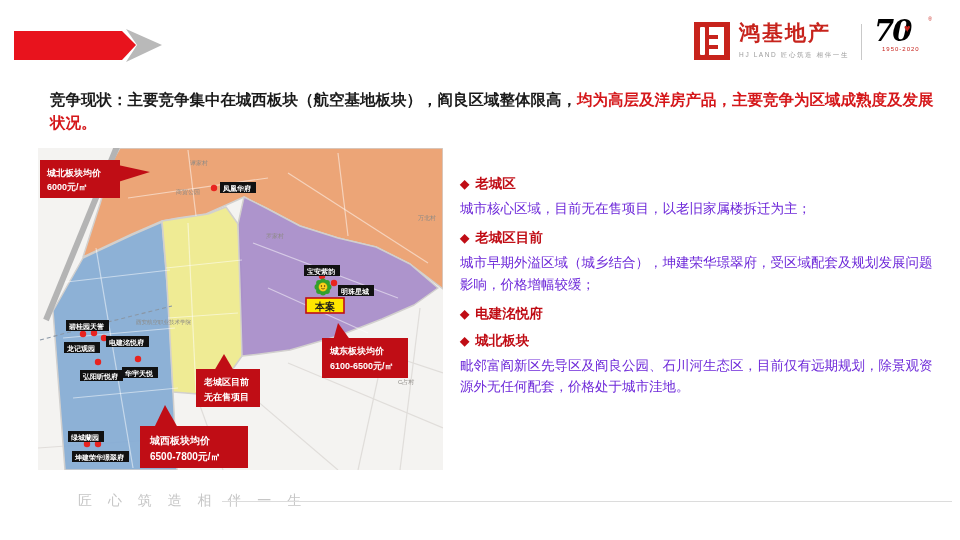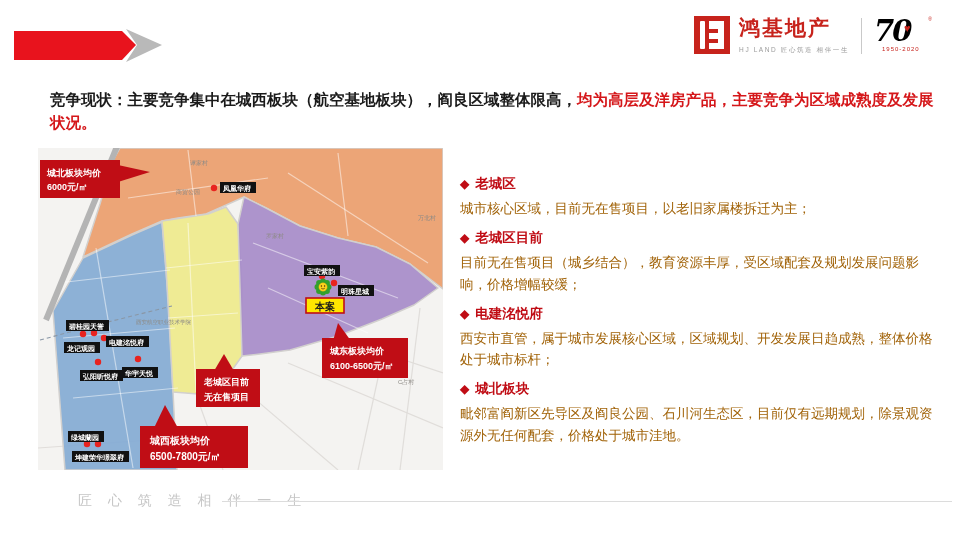--- a/index.html
+++ b/index.html
@@ -5,21 +5,21 @@
   html,body{margin:0;padding:0;background:#e9e9e9;}
   .slide{position:relative;width:960px;height:540px;background:#ffffff;overflow:hidden;
          font-family:"Liberation Sans",sans-serif;}
 
   
   .banner-wrap{position:absolute;left:4px;top:24px;width:180px;height:40px;}
   .banner-label{position:absolute;left:14px;top:31px;width:104px;height:29px;line-height:29px;
     text-align:center;color:#fff;font-size:17px;font-weight:bold;z-index:2;}
 
   
-  .logo{position:absolute;right:28px;top:16px;display:flex;align-items:flex-start;}
+  .logo{position:absolute;right:28px;top:16px;display:flex;align-items:flex-end;}
   .logo-mark{width:36px;height:38px;margin-right:9px;}
   .logo-texts{display:flex;flex-direction:column;}
   .logo-cn{font-size:21px;font-weight:bold;color:#c7231c;letter-spacing:2px;line-height:24px;}
   .logo-sub{font-size:6.5px;color:#9b9b9b;letter-spacing:1.6px;margin-top:6px;white-space:nowrap;}
   .logo-divider{width:1px;height:36px;background:#c9c9c9;margin:2px 12px 0 12px;}
   .anniv{position:relative;width:58px;height:44px;}
   .anniv-num{font-family:"DejaVu Serif",serif;font-style:italic;font-weight:bold;
     font-size:29px;color:#000000;line-height:30px;letter-spacing:-2px;}
   .anniv-heart{position:absolute;left:30px;top:6px;font-size:11px;color:#c7231c;}
   .anniv-reg{position:absolute;right:0px;top:0px;font-size:5px;color:#c7231c;}
@@ -30,21 +30,21 @@
     line-height:1.5;color:#1a1a1a;}
   .headline .hl-red{color:#d5171a;}
 
   
   .map{position:absolute;left:38px;top:148px;width:405px;height:322px;}
 
   
   .sections{position:absolute;left:460px;top:166px;width:474px;}
   .sec-title{color:#c00d15;font-weight:bold;font-size:13.5px;margin:9px 0 5px 0;display:flex;align-items:center;}
   .sec-title .diamond{margin-right:6px;font-size:12px;}
-  .sec-body{font-size:13.5px;color:#a16207;line-height:1.62;}
+  .sec-body{font-size:13.5px;color:#6d28d9;line-height:1.62;}
 
   
   .footer-tagline{position:absolute;left:42px;top:492px;font-size:14px;color:#c6c6c6;letter-spacing:6px;margin-left:36px;}
   .footer-line{position:absolute;left:222px;right:8px;top:501px;height:1px;background:#dcdcdc;}
 </style>
 </head>
 <body>
 
 <div class="slide">
 
@@ -218,28 +218,27 @@
         <span class="diamond">◆</span>
         <span>老城区</span>
       </div>
       <div class="sec-body">城市核心区域，目前无在售项目，以老旧家属楼拆迁为主；</div>
     </div>
     <div>
       <div class="sec-title">
         <span class="diamond">◆</span>
         <span>老城区目前</span>
       </div>
-      <div class="sec-body">目前无在售项目（城乡结合），教育资源丰厚，受区域配套及规划发展问题影响，价格增幅较缓；</div>
+      <div class="sec-body">城市早期外溢区域（城乡结合），坤建荣华璟翠府，受区域配套及规划发展问题影响，价格增幅较缓；</div>
     </div>
     <div>
       <div class="sec-title">
         <span class="diamond">◆</span>
         <span>电建洺悦府</span>
       </div>
-      <div class="sec-body">西安市直管，属于城市发展核心区域，区域规划、开发发展日趋成熟，整体价格处于城市标杆；</div>
     </div>
     <div>
       <div class="sec-title">
         <span class="diamond">◆</span>
         <span>城北板块</span>
       </div>
       <div class="sec-body">毗邻富阎新区先导区及阎良公园、石川河生态区，目前仅有远期规划，除景观资源外无任何配套，价格处于城市洼地。</div>
     </div>
   </div>
 

